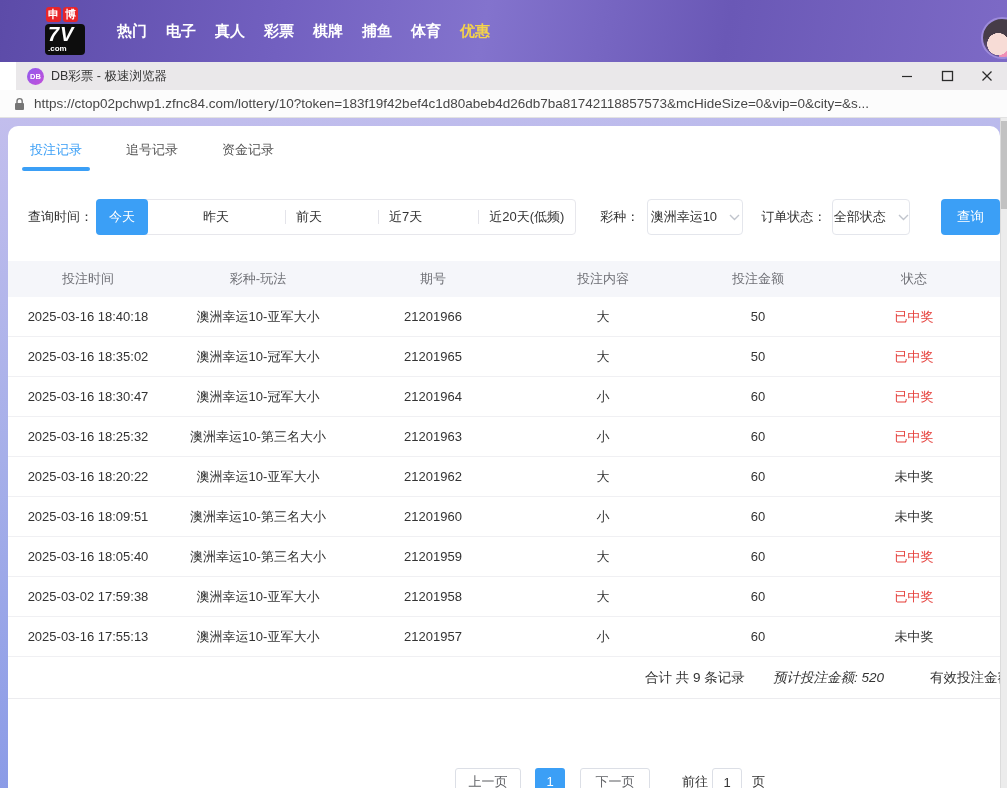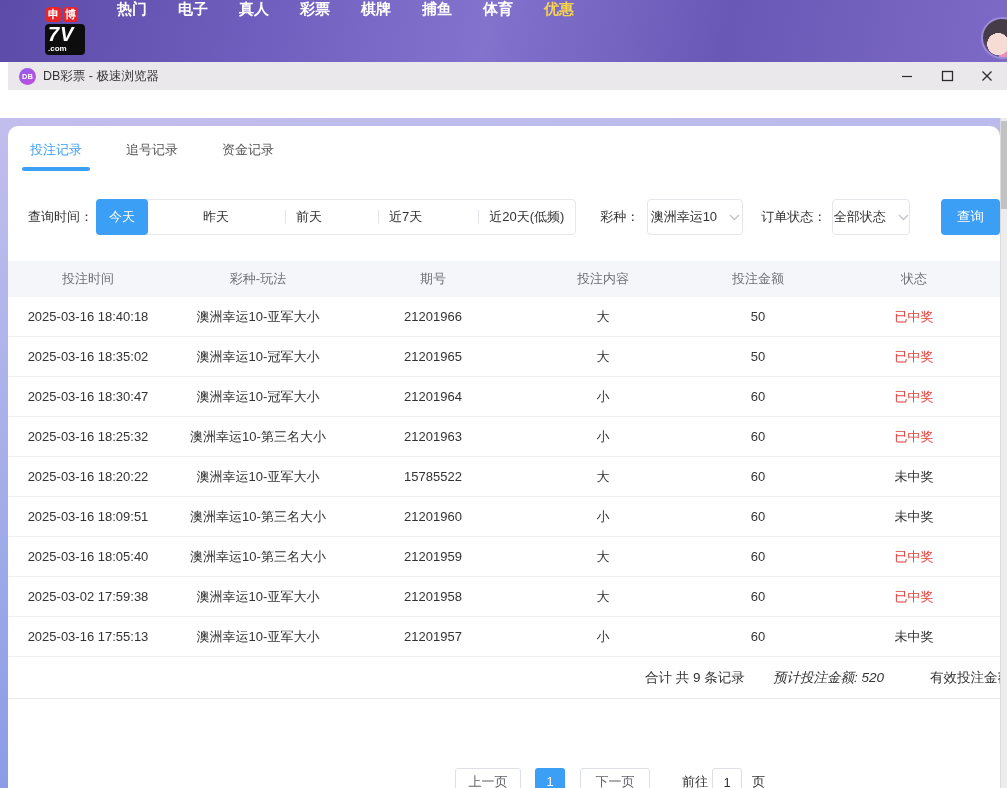--- a/index.html
+++ b/index.html
@@ -10,33 +10,33 @@
   
   .topnav { position:absolute; top:0; left:0; right:0; height:62px;
     background:linear-gradient(100deg,#5c4ba8 0%,#7260c0 28%,#8373cd 48%,#6a58b6 72%,#7d6ac6 100%); }
   .logo { position:absolute; left:45px; top:7px; width:62px; cursor:pointer; }
   .logo-badges { display:flex; gap:2px; margin-left:1px; }
   .logo-badge { width:15px; height:15px; background:#e8252a; border-radius:3px;
     color:#fff; font-size:11px; line-height:15px; text-align:center; font-weight:bold; }
   .logo-main { background:#0d0d0d; border-radius:4px; margin-top:2px; padding:0 3px 2px; text-align:left; width:40px; }
   .logo-text { color:#fff; font-size:20px; font-weight:900; font-style:italic; line-height:21px; letter-spacing:1px; display:block; }
   .logo-suffix { color:#fff; font-size:8px; line-height:8px; display:block; font-weight:bold; }
-  .nav-items { position:absolute; left:117px; top:0; height:62px; display:flex; gap:31px; }
+  .nav-items { position:absolute; left:117px; top:0; height:62px; display:flex; align-items:center; gap:19px; }
   .nav-item { color:#fff; font-size:15px; font-weight:bold; white-space:nowrap; cursor:pointer; }
   .nav-item.gold { color:#f5d34a; }
   .avatar { position:absolute; top:17px; right:-16px; width:42px; height:42px; border-radius:50%;
     border:2px solid #9d8bdb; overflow:hidden;
     background:
       radial-gradient(circle at 40% 66%, #f7dcd6 0 32%, rgba(0,0,0,0) 33%),
       radial-gradient(circle at 72% 92%, #ef8fb5 0 26%, rgba(0,0,0,0) 27%),
       linear-gradient(180deg,#463c47 0 48%, #6e5a9e 100%);
     cursor:pointer; }
 
   
-  .titlebar { position:absolute; top:62px; left:8px; right:0; height:28px; background:#eae8ea;
+  .titlebar { position:absolute; top:62px; left:16px; right:0; height:28px; background:#eae8ea;
     display:flex; align-items:center; }
   .favicon { margin-left:11px; width:17px; height:17px; border-radius:50%;
     background:linear-gradient(135deg,#8f5bee,#c44fd9); color:#fff; font-size:7.5px; font-weight:bold;
     display:flex; align-items:center; justify-content:center; }
   .title-text { margin-left:7px; font-size:12.5px; color:#333; }
   .win-controls { position:absolute; right:0; top:0; height:28px; display:flex; }
   .win-btn { width:40px; height:28px; display:flex; align-items:center; justify-content:center; cursor:pointer; }
 
   
   .urlbar { position:absolute; top:90px; left:0; right:0; height:28px; background:#fcfcfc;
@@ -152,20 +152,29 @@
       </div>
       <div class="win-btn">
         <svg width="12" height="12">
             <line x1="1.5" y1="1.5" x2="10.5" y2="10.5" stroke="#2b2b2b" stroke-width="1.2"></line>
             <line x1="10.5" y1="1.5" x2="1.5" y2="10.5" stroke="#2b2b2b" stroke-width="1.2"></line>
           </svg>
       </div>
     </div>
   </div>
 
+  <div class="urlbar">
+    <span class="lock">
+      <svg width="11" height="14">
+          <rect x="1" y="6" width="9" height="7" rx="1" fill="#767676"></rect>
+          <path d="M3 6.5 V4.2 a2.6 2.6 0 0 1 5.2 0 V6.5" fill="none" stroke="#767676" stroke-width="1.4"></path>
+        </svg>
+    </span>
+    <input class="url-input" readonly="" value="https://ctop02pchwp1.zfnc84.com/lottery/10?token=183f19f42bef4c1d80abeb4d26db7ba81742118857573&amp;mcHideSize=0&amp;vip=0&amp;city=&amp;s..." style="">
+  </div>
 
   <div class="page">
     <div class="card">
 
       <div class="tabs" id="tabs">
           <span class="tab active">投注记录</span>
           <span class="tab">追号记录</span>
           <span class="tab">资金记录</span>
         </div>
 
@@ -237,21 +246,21 @@
     <span class="cell-time">2025-03-16 18:25:32</span>
     <span class="cell-game">澳洲幸运10-第三名大小</span>
     <span class="cell-issue">21201963</span>
     <span class="cell-content">小</span>
     <span class="cell-amount">60</span>
     <span class="cell-status won">已中奖</span>
   </div>
             <div class="trow">
     <span class="cell-time">2025-03-16 18:20:22</span>
     <span class="cell-game">澳洲幸运10-亚军大小</span>
-    <span class="cell-issue">15785522</span>
+    <span class="cell-issue">21201962</span>
     <span class="cell-content">大</span>
     <span class="cell-amount">60</span>
     <span class="cell-status">未中奖</span>
   </div>
             <div class="trow">
     <span class="cell-time">2025-03-16 18:09:51</span>
     <span class="cell-game">澳洲幸运10-第三名大小</span>
     <span class="cell-issue">21201960</span>
     <span class="cell-content">小</span>
     <span class="cell-amount">60</span>

